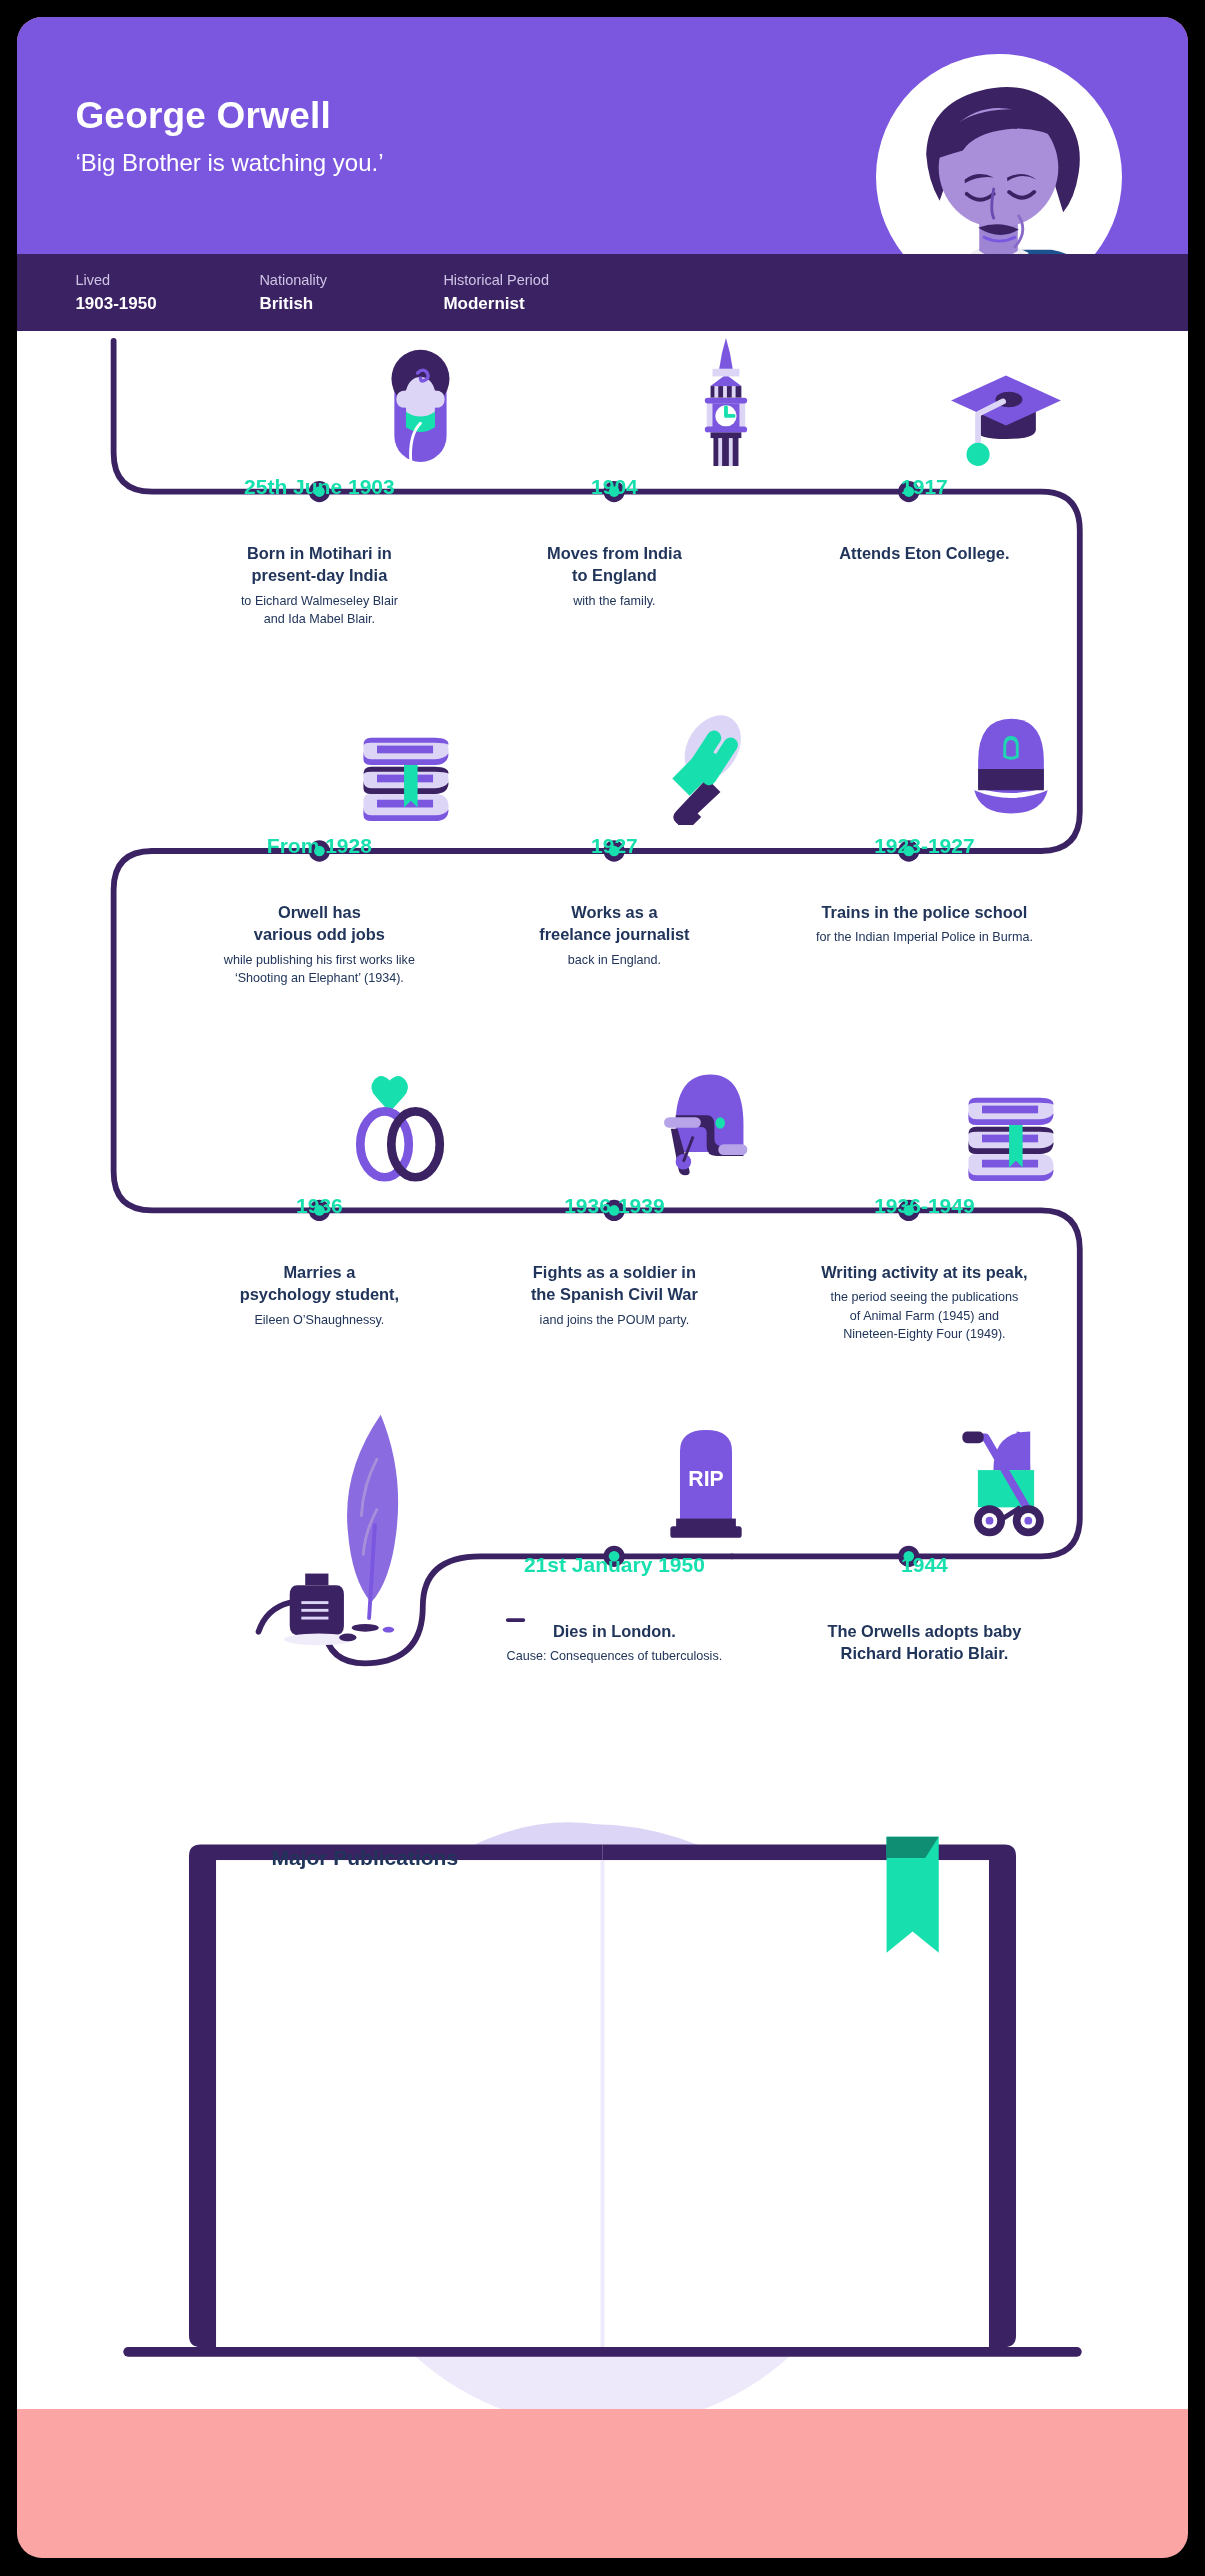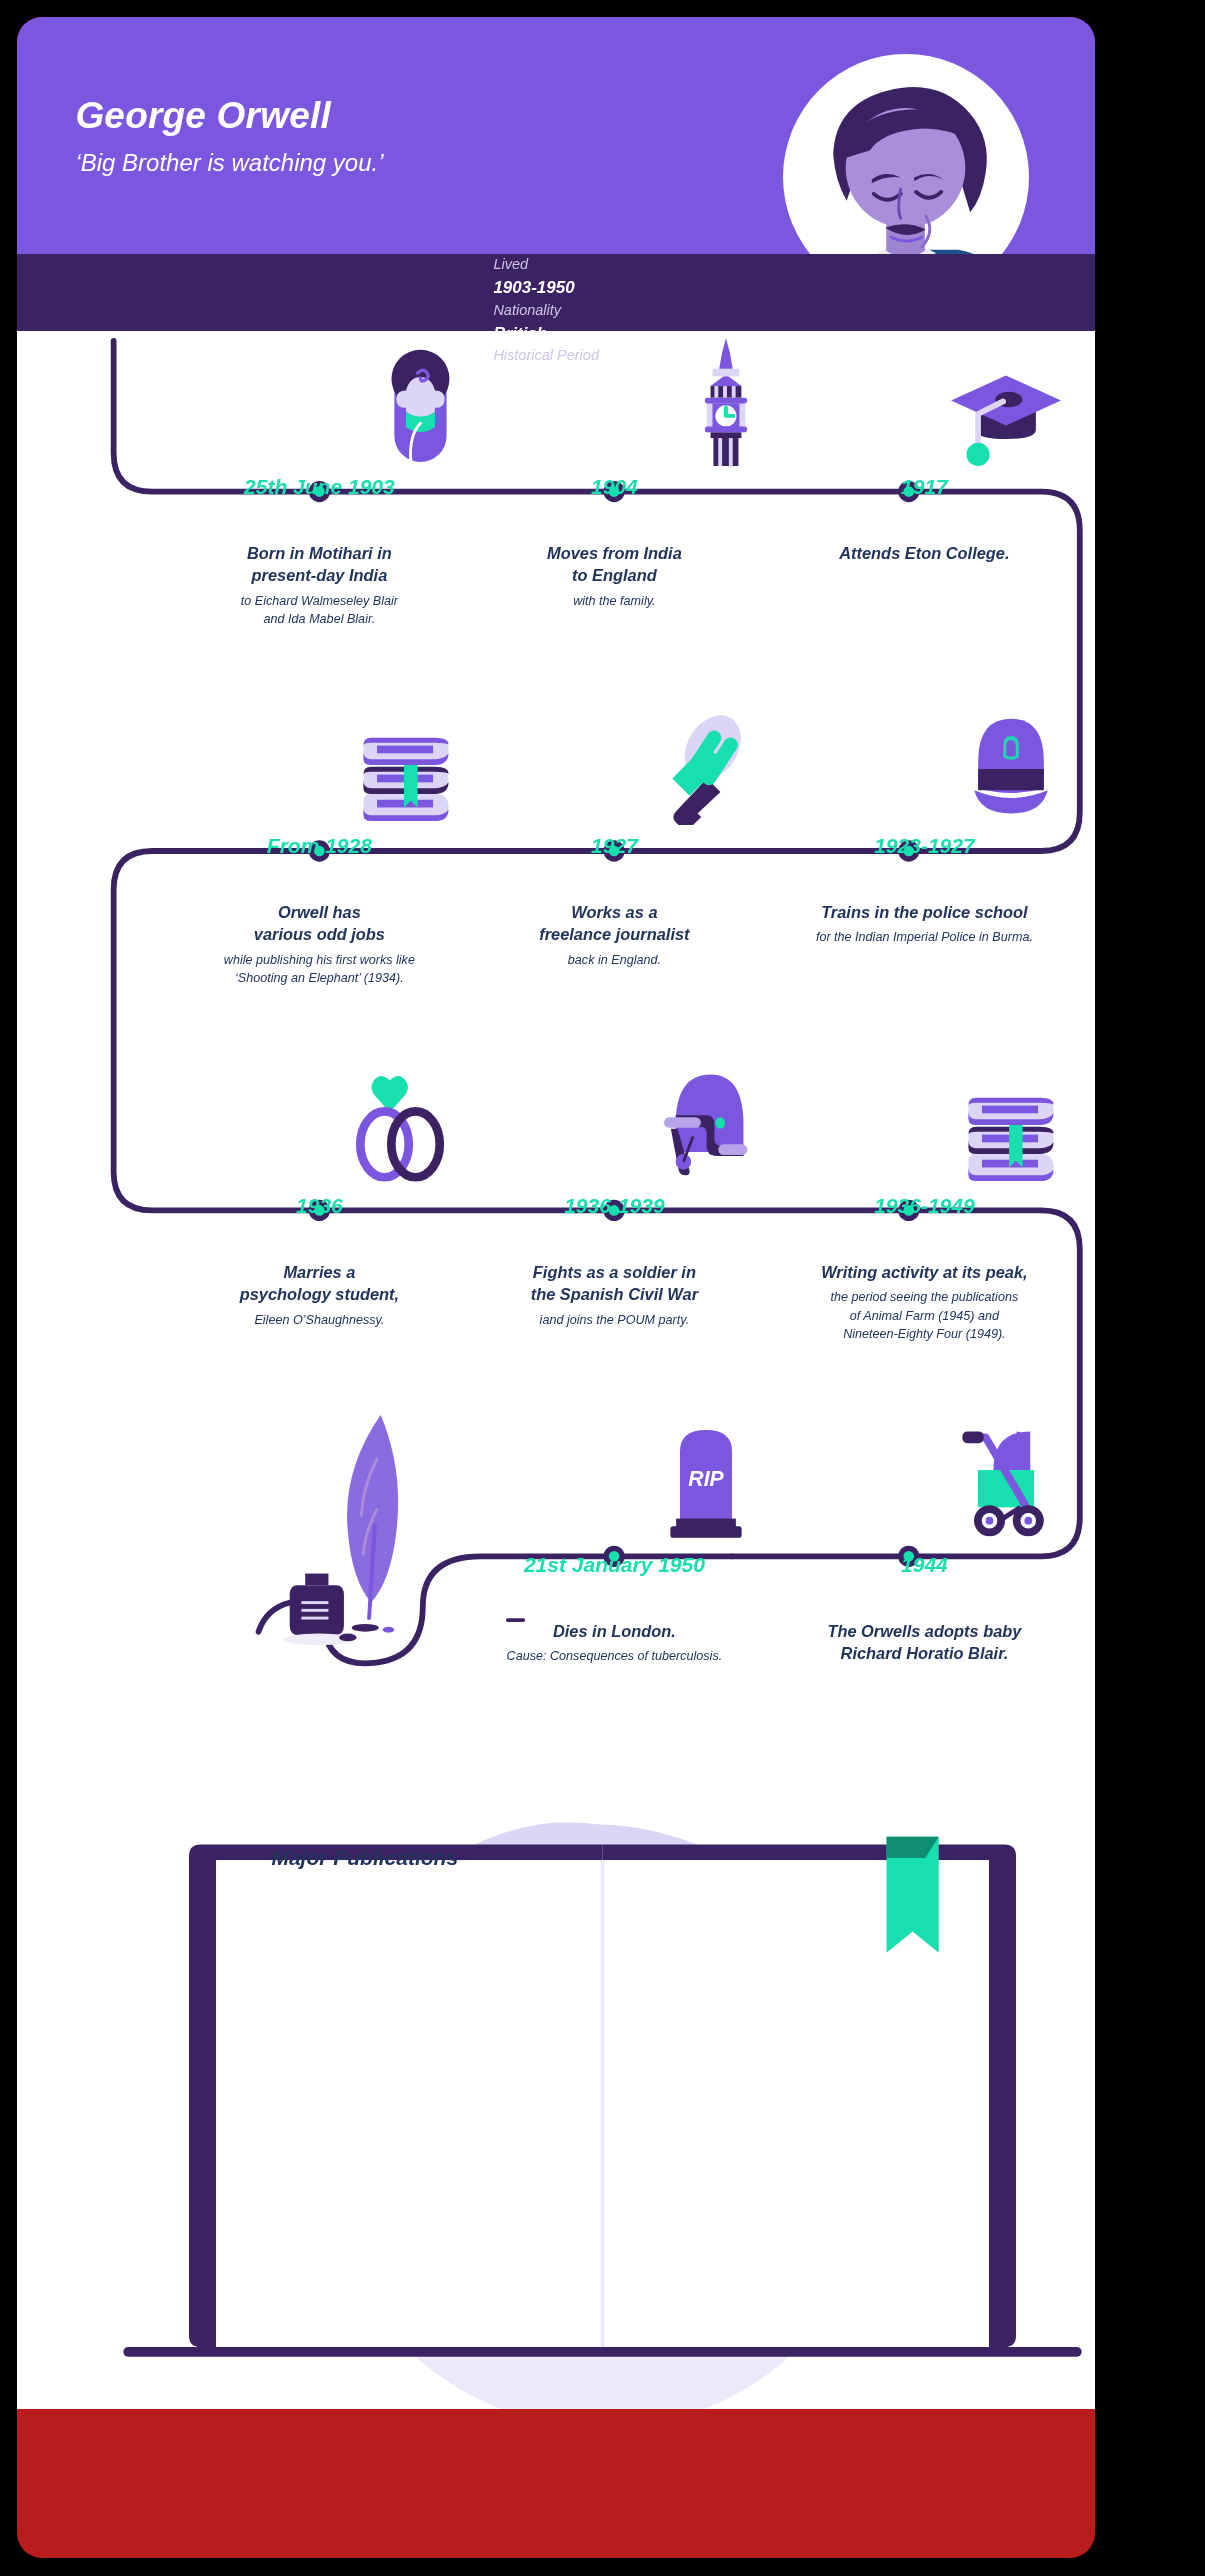--- a/index.html
+++ b/index.html
@@ -13,26 +13,25 @@
   .device {
     position: relative;
     width: 1206px;
     height: 2576px;
     background: #000000;
     padding: 17.4px 17.4px;
   }
 
   .screen {
     position: relative;
-    width: 1078px;
+    width: 1171px;
     height: 2541px;
-    background: #b91c1c;
+    background: #fca5a5;
     border-radius: 25px;
     overflow: hidden;
-    font-style: italic;
   }
 
   
   .header {
     position: relative;
     height: 237px;
     background: #7B57E0;
     overflow: hidden;
   }
   .header-text {
@@ -72,21 +71,20 @@
 
   
   .meta-bar {
     position: relative;
     height: 77px;
     background: #3B2263;
     display: flex;
     align-items: center;
     padding-left: 58px;
     z-index: 1;
-    flex-direction: column;
   }
   .meta-item { width: 184px; }
   .meta-label { color: #CFC4E6; font-size: 14.5px; line-height: 1.5; }
   .meta-value { color: #ffffff; font-size: 17px; font-weight: bold; line-height: 1.4; }
 
   
   .timeline-area {
     position: relative;
     height: 1440px;
     background: #ffffff;

